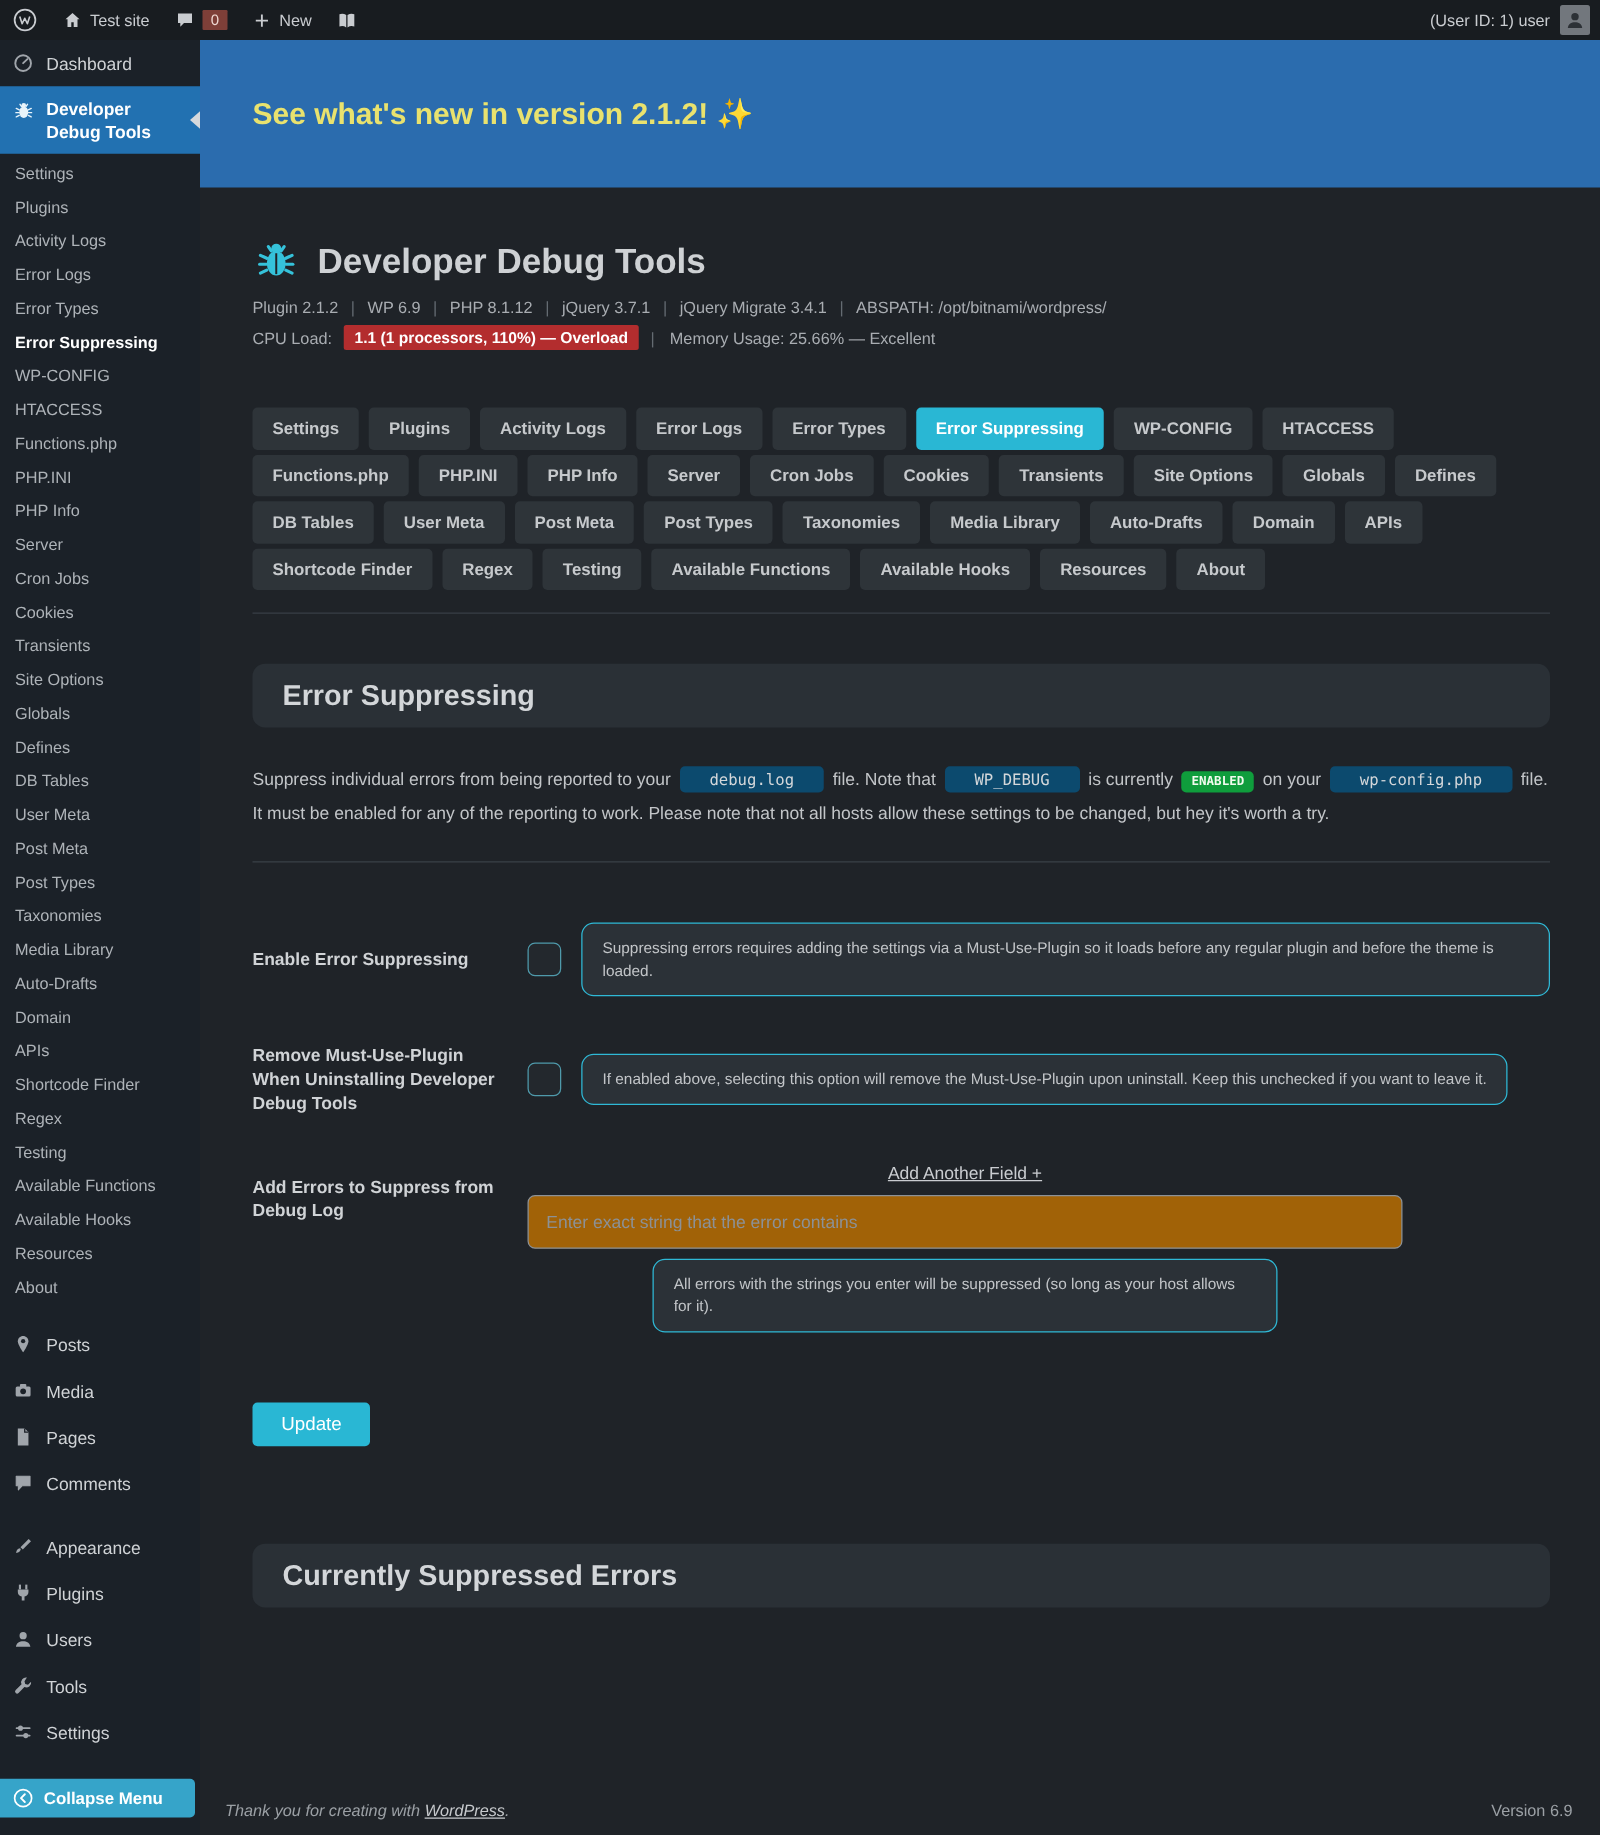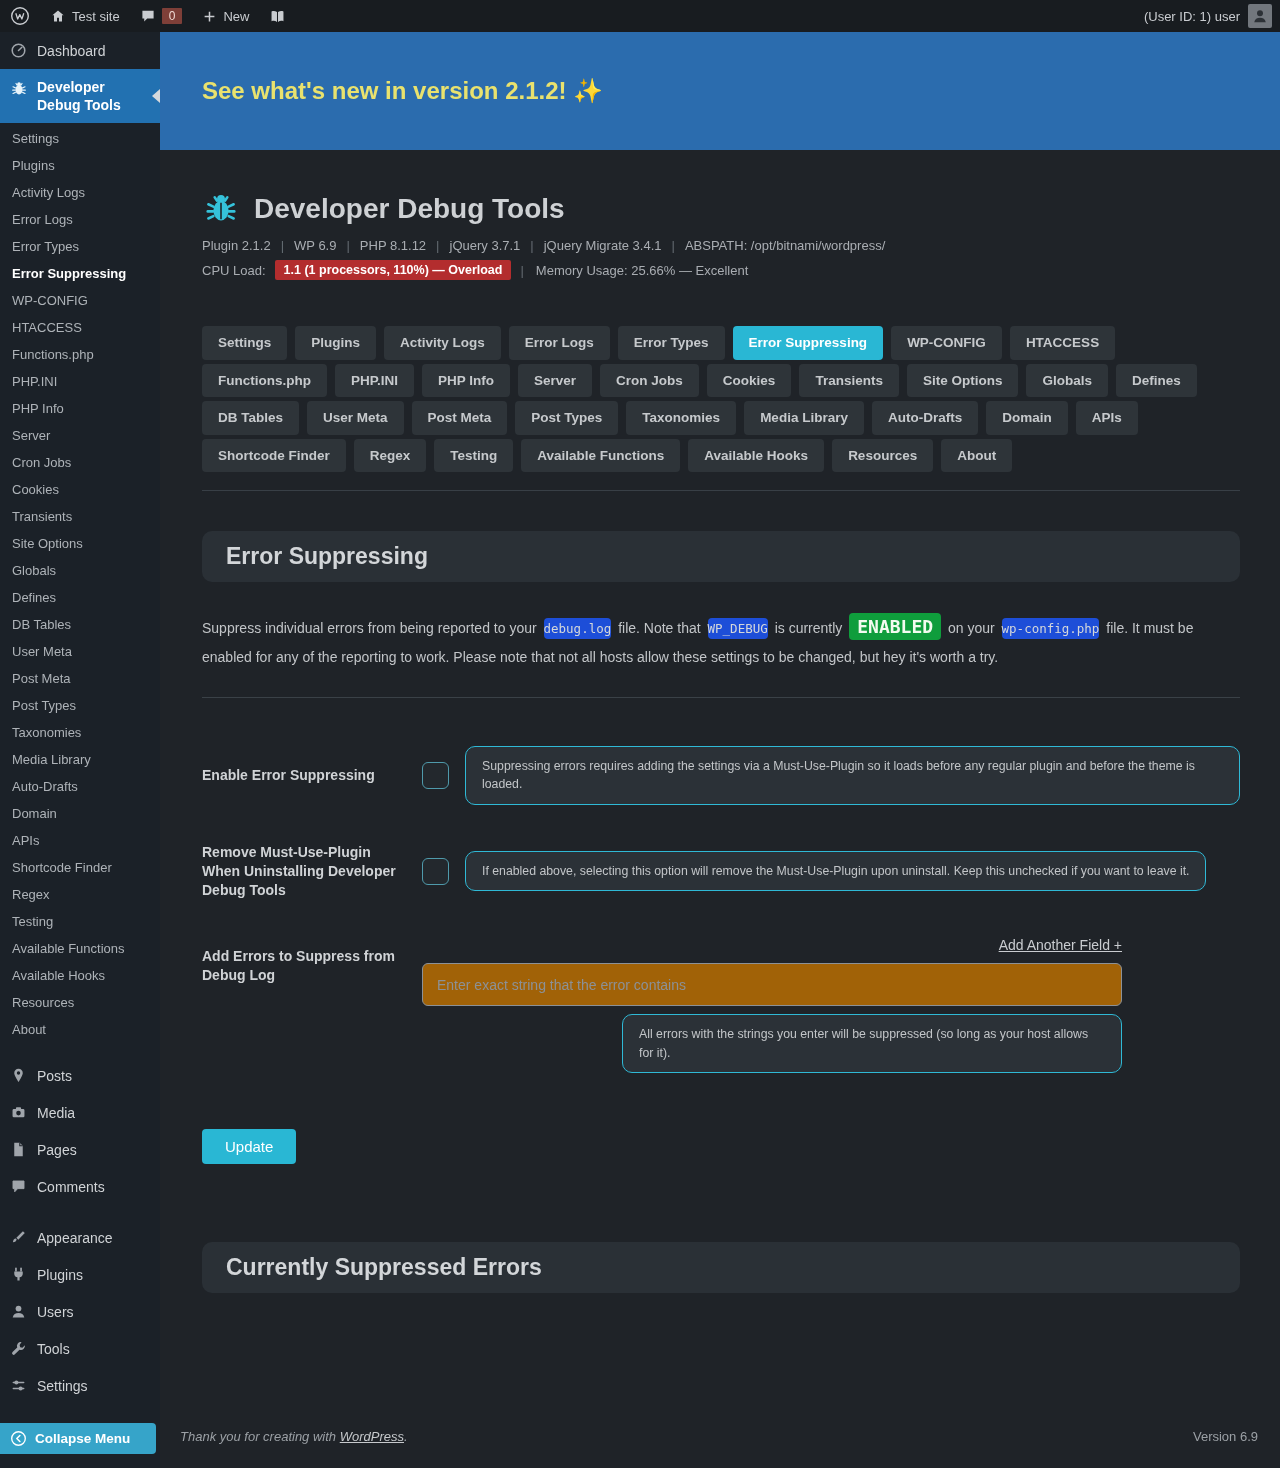--- a/index.html
+++ b/index.html
@@ -66,52 +66,52 @@
   .tabs{ margin-top:46px; display:flex; flex-wrap:wrap; gap:4px 8px; padding-bottom:18px; border-bottom:1px solid #383f46; }
   .tab{
     background:#2e3439; color:#c6c9cc; border:none; border-radius:4px;
     padding:9px 16px; font-size:13.5px; font-weight:700; font-family:inherit; cursor:pointer; line-height:1.15;
   }
   .tab.active{ background:#29b7d4; color:#ffffff; }
   
   .section-header{ margin-top:40px; background:#2a3036; border-radius:10px; padding:12px 24px; }
   .section-header h2{ margin:0; font-size:23px; font-weight:700; color:#d3d6d9; }
   .intro{ margin:28px 0 0; font-size:14px; line-height:1.9; color:#c2c5c8; max-width:1045px; }
-  .chip{ background:#1d4ed8; color:#d4d7da; font-family:"DejaVu Sans Mono", monospace; font-size:12.5px; padding:3px 0; border-radius:4px; margin:0 3px; white-space:nowrap; }
-  .chip-green{ background:#0f9d3c; color:#f2fbef; font-family:"DejaVu Sans Mono", monospace; font-weight:700; font-size:18px; padding:3px 8px; border-radius:4px; margin:0 3px; }
+  .chip{ background:#0c4a6e; color:#d4d7da; font-family:"DejaVu Sans Mono", monospace; font-size:12.5px; padding:3px 24px; border-radius:4px; margin:0 3px; white-space:nowrap; }
+  .chip-green{ background:#0f9d3c; color:#f2fbef; font-family:"DejaVu Sans Mono", monospace; font-weight:700; font-size:10px; padding:3px 8px; border-radius:4px; margin:0 3px; }
   .divider{ border:none; border-top:1px solid #3a4147; margin:26px 0 0; }
   
   .form-row{ display:flex; align-items:center; margin-top:48px; }
   .form-row.top-align{ align-items:flex-start; margin-top:38px; }
   .form-label{ flex:0 0 220px; font-size:14px; font-weight:700; color:#d0d3d6; line-height:1.35; padding-right:14px; }
   .checkbox{
     flex:0 0 27px; width:27px; height:27px; border:1px solid #4f9aab; border-radius:6px;
     background:#23282d; cursor:pointer; margin-right:16px;
   }
   .tooltip{
     background:#2b3137; border:1.5px solid #2fb9d6; border-radius:10px;
     padding:10px 16px; font-size:12.3px; line-height:1.5; color:#c2c5c8;
   }
-  .field-col{ display:flex; flex-direction:column; align-items:flex-end; }
+  .field-col{ display:flex; flex-direction:column; align-items:center; }
   .add-link{ color:#c9ccd0; font-size:14px; text-decoration:underline; cursor:pointer; margin-bottom:10px; }
   .error-input{
     width:700px; height:43px; background:#a16207; border:1px solid #8c9196; border-radius:6px;
     color:#d0d3d6; padding:0 14px; font-size:14px; font-family:inherit; outline:none;
   }
   .error-input::placeholder{ color:#8c9196; }
   .tooltip.small{ margin-top:8px; max-width:500px; }
   .update-btn{
     margin-top:56px; background:#29b7d4; color:#fff; border:none; border-radius:4px;
     padding:9px 23px; font-size:15px; font-family:inherit; cursor:pointer;
   }
   .section-header.second{ margin-top:78px; }
   .empty-text{ margin:48px 0 0; font-style:italic; font-size:14px; color:#c6c9cc; }
   
   .page-footer{
-    position:absolute; left:20px; right:22px; bottom:24px;
+    position:absolute; left:20px; right:22px; bottom:12px;
     display:flex; justify-content:space-between; align-items:center;
     font-size:13px; color:#9ba0a5;
   }
   .thanks{ font-style:italic; }
   .thanks a{ color:#c6c9cc; text-decoration:underline; cursor:pointer; font-style:italic; }
 </style>
 </head>
 <body>
 
 <div class="adminbar">

